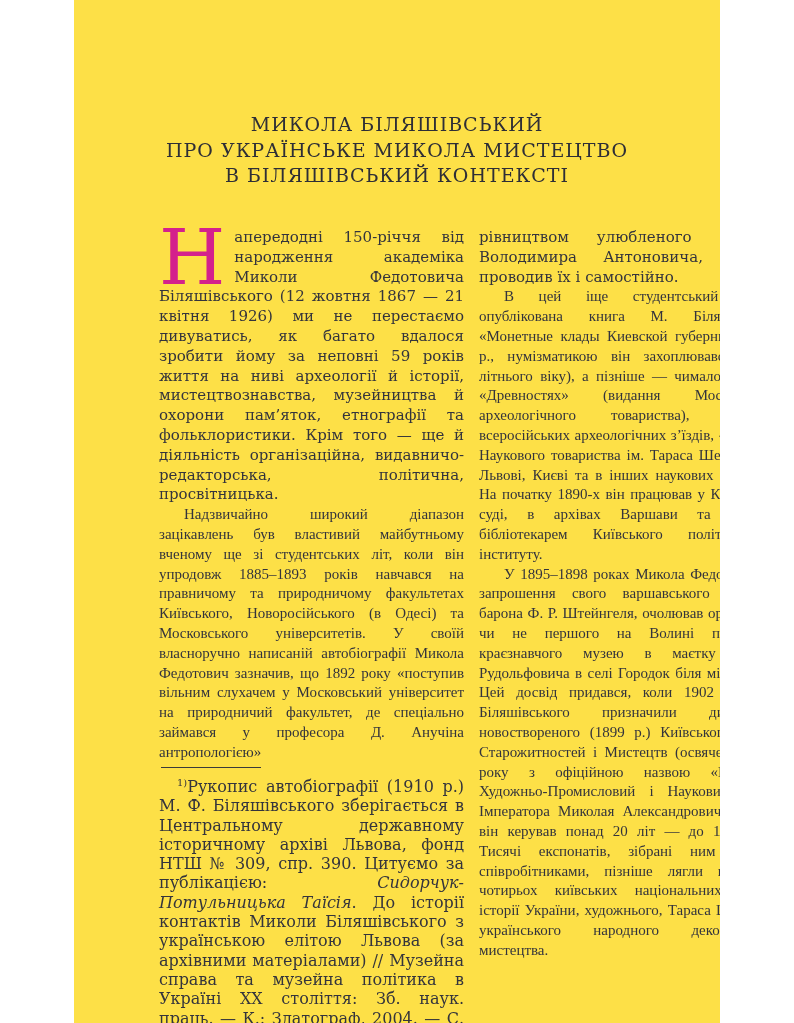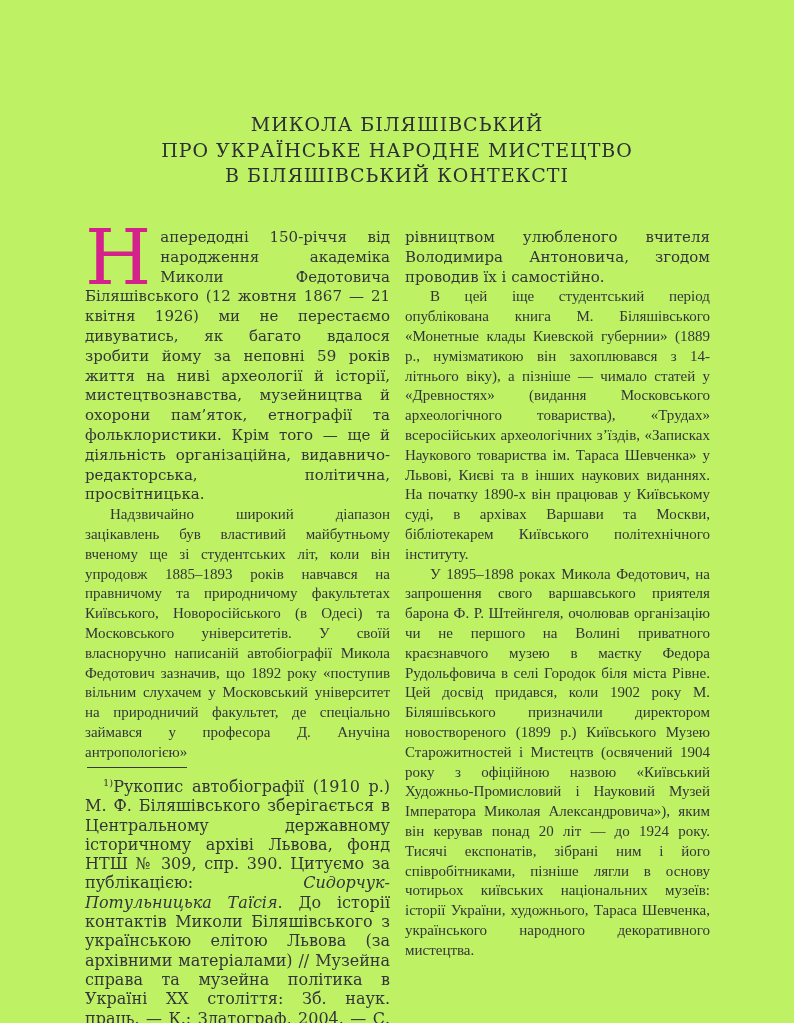--- a/index.html
+++ b/index.html
@@ -1,20 +1,20 @@
 <!DOCTYPE html>
 <html><head>
 <meta charset="utf-8">
 <style>
   html, body { margin: 0; padding: 0; background: #ffffff; }
   .page {
     position: relative;
-    width: 794px;
+    width: 646px;
     height: 1023px;
-    background: #bef264;
+    background: #fde047;
     font-family: "DejaVu Serif", serif;
     color: #34343c;
     overflow: hidden;
     margin: 0 auto;
   }
   .title-block {
     position: absolute;
     top: 112px;
     left: 0;
     right: 0;
@@ -78,21 +78,21 @@
     vertical-align: super;
   }
 </style>
 </head>
 <body>
 
 <div class="page">
 
   <div class="title-block">
     <div class="title-line">МИКОЛА БІЛЯШІВСЬКИЙ</div>
-    <div class="title-line">ПРО УКРАЇНСЬКЕ НАРОДНЕ МИСТЕЦТВО</div>
+    <div class="title-line">ПРО УКРАЇНСЬКЕ МИКОЛА МИСТЕЦТВО</div>
     <div class="title-line">В БІЛЯШІВСЬКИЙ КОНТЕКСТІ</div>
   </div>
 
   <div class="columns">
 
     <div class="col">
       <div class="col-left-body">
         <p><span class="dropcap">Н</span><span>апередодні 150-річчя від народження академіка Миколи Федотовича Біляшівського (12 жовтня 1867 — 21 квітня 1926) ми не перестаємо дивуватись, як багато вдалося зробити йому за неповні 59 років життя на ниві археології й історії, мистецтвознавства, музейництва й охорони пам’яток, етнографії та фольклористики. Крім того — ще й діяльність організаційна, видавничо-редакторська, політична, просвітницька.</span></p>
         <p class="indent"><span>Надзвичайно широкий діапазон зацікавлень був властивий майбутньому вченому ще зі студентських літ, коли він упродовж 1885–1893 років навчався на правничому та природничому факультетах Київського, Новоросійського (в Одесі) та Московського університетів. У своїй власноручно написаній автобіографії Микола Федотович зазначив, що 1892 року «поступив вільним слухачем у Московський університет на природничий факультет, де спеціально займався у професора Д. Анучіна антропологією»</span></p>
       </div>

